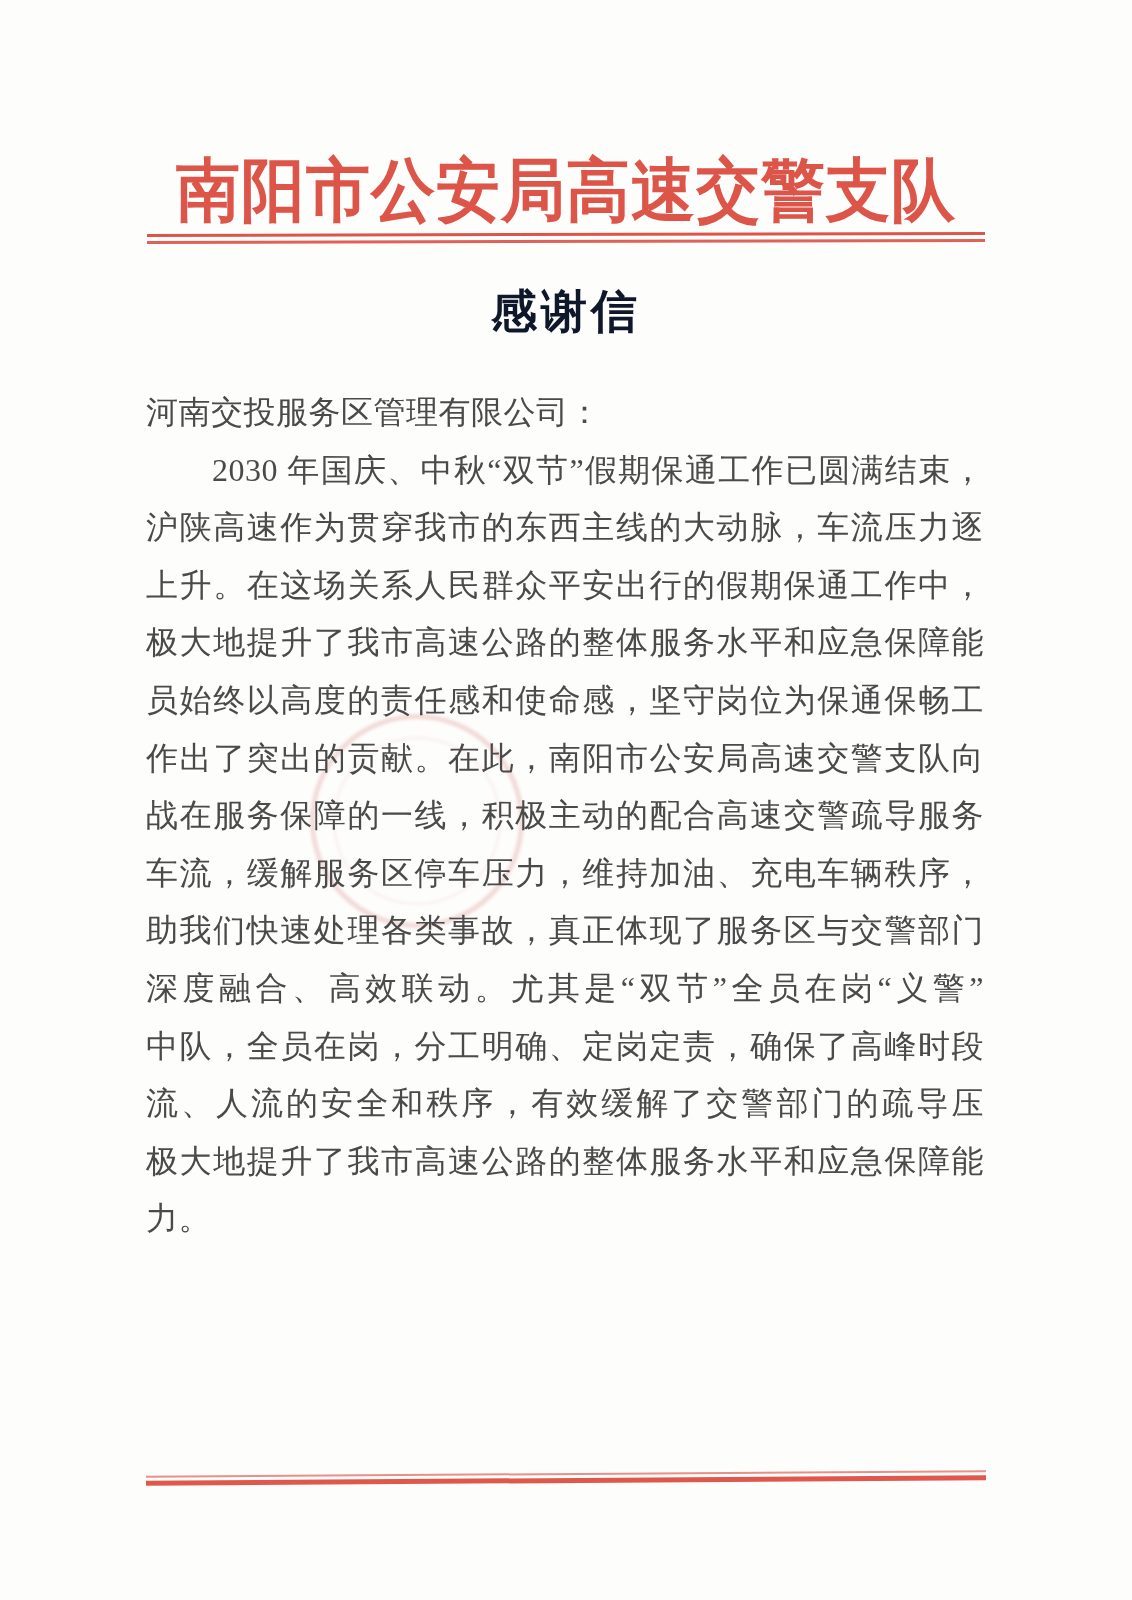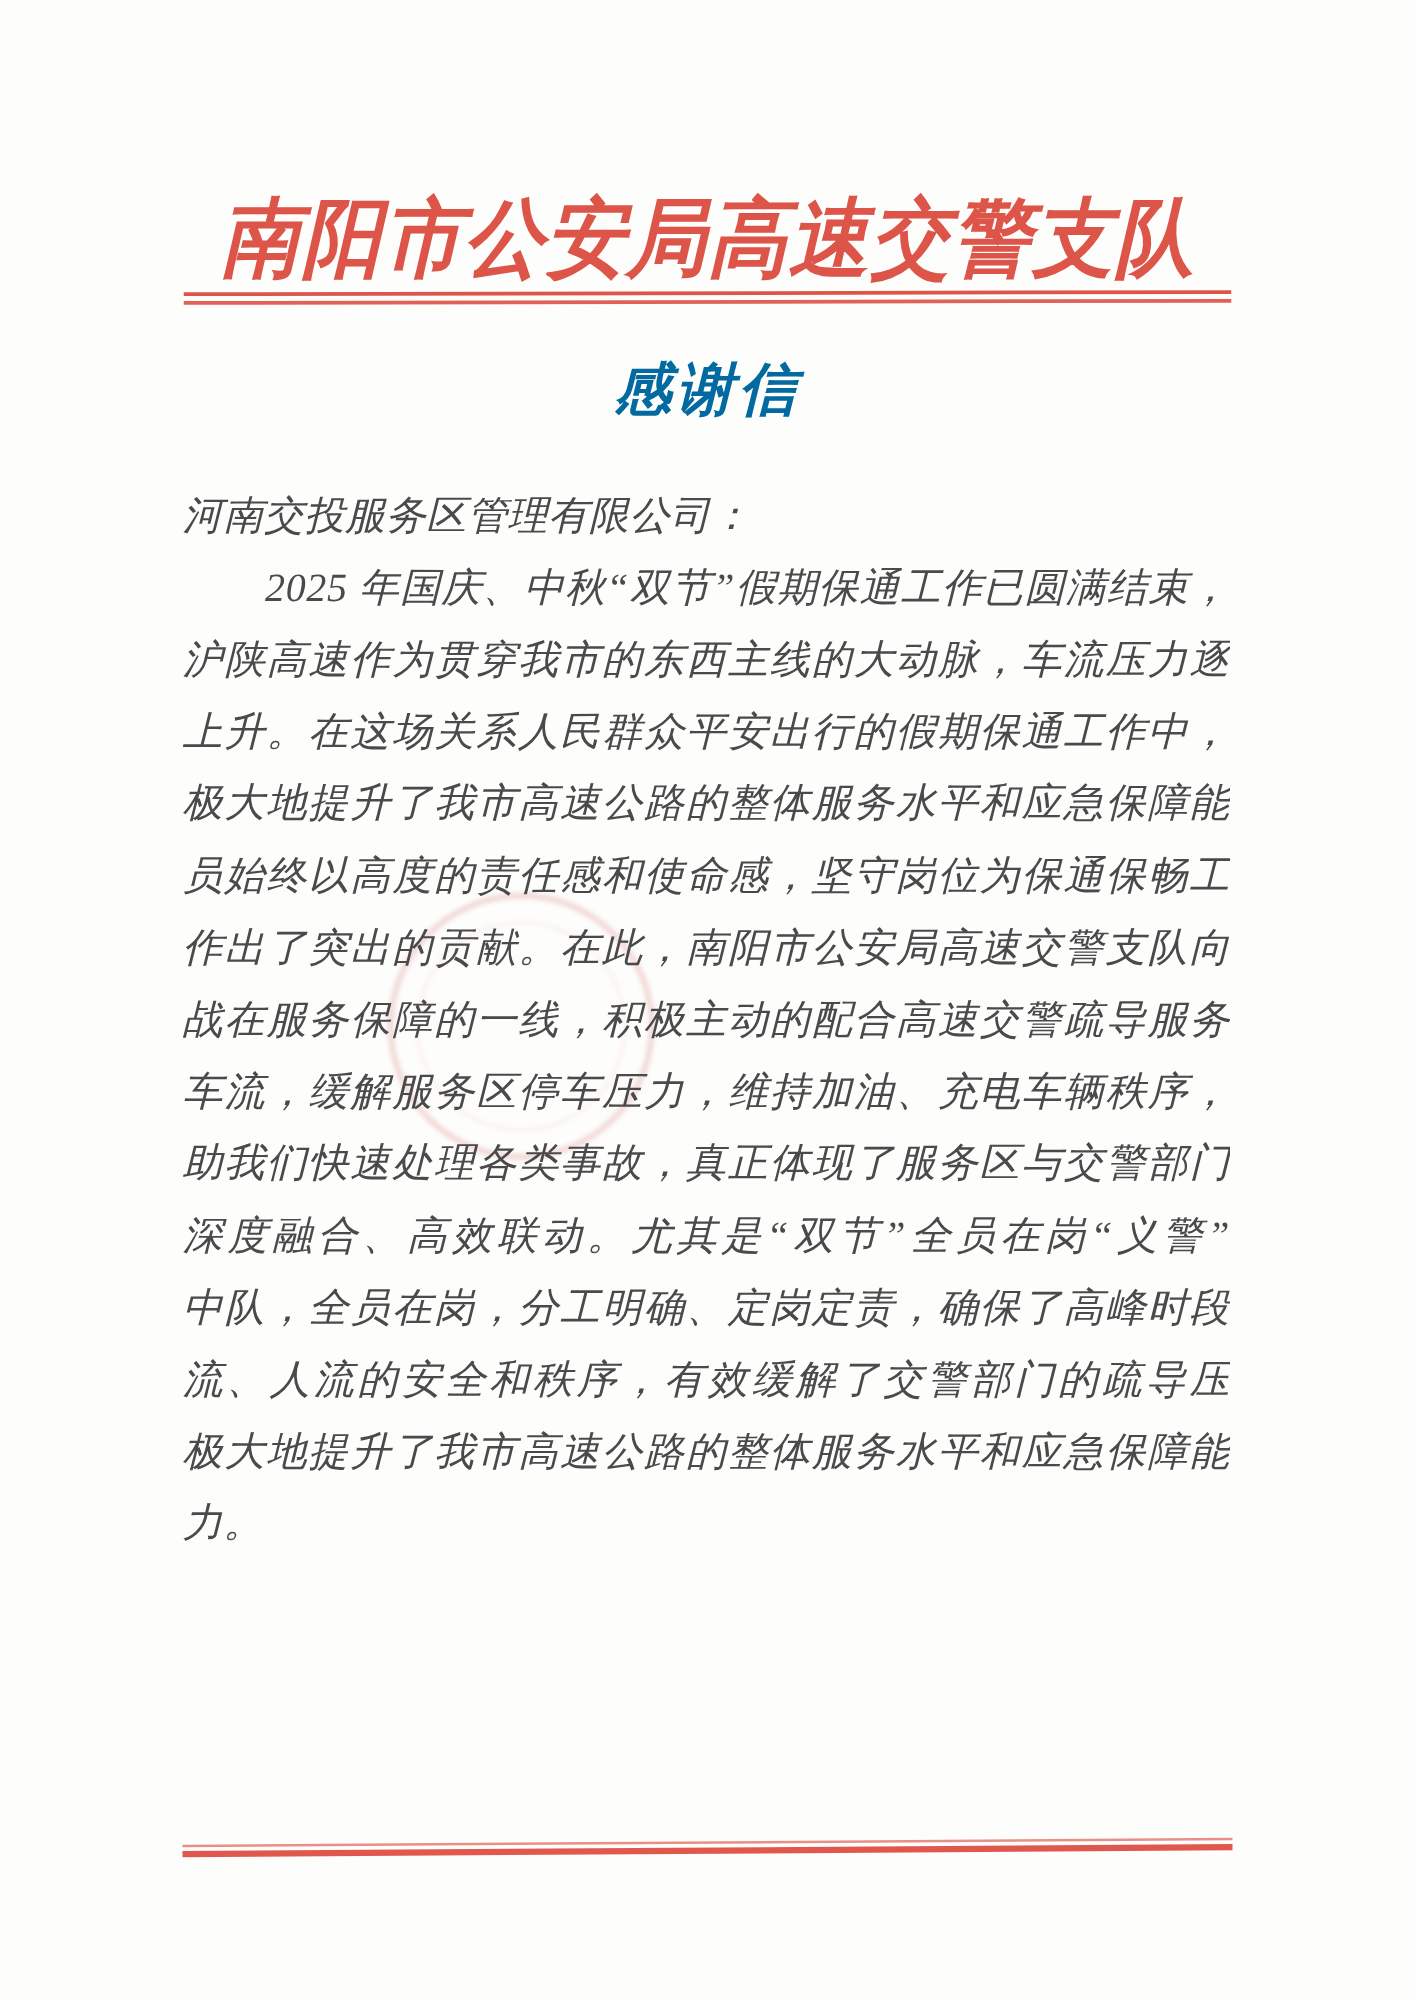--- a/index.html
+++ b/index.html
@@ -4,21 +4,20 @@
 <style>
   html, body { margin: 0; padding: 0; background: #e9e9e9; }
   .page {
     position: relative;
     width: 1132px;
     height: 1600px;
     margin: 0 auto;
     background: #fdfdfc;
     overflow: hidden;
     font-family: "Liberation Serif", "DejaVu Serif", serif;
-    font-style: italic;
   }
   
   .org-title {
     position: absolute;
     top: 144px;
     left: 0;
     width: 100%;
     text-align: center;
     font-size: 64px;
     font-weight: 700;
@@ -41,21 +40,21 @@
   
   .letter-title {
     position: absolute;
     top: 281px;
     left: 0;
     width: 100%;
     text-align: center;
     font-size: 46px;
     font-weight: 700;
     letter-spacing: 4px;
-    color: #0369a1;
+    color: #0f172a;
   }
   
   .letter-body {
     position: absolute;
     top: 384px;
     left: 146px;
     width: 838px;
     color: #4a4a4a;
   }
   .line {
@@ -113,21 +112,21 @@
     <div class="rule-top"></div>
     <div class="rule-bottom"></div>
   </div>
 
   <div class="letter-title">感谢信</div>
 
   <div class="seal-watermark"></div>
 
   <div class="letter-body">
       <div class="line">河南交投服务区管理有限公司：</div>
-      <div class="line fill indent">2025 年国庆、中秋“双节”假期保通工作已圆满结束，</div>
+      <div class="line fill indent">2030 年国庆、中秋“双节”假期保通工作已圆满结束，</div>
       <div class="line fill">沪陕高速作为贯穿我市的东西主线的大动脉，车流压力逐年</div>
       <div class="line fill">上升。在这场关系人民群众平安出行的假期保通工作中，贵</div>
       <div class="line fill">极大地提升了我市高速公路的整体服务水平和应急保障能</div>
       <div class="line fill">员始终以高度的责任感和使命感，坚守岗位为保通保畅工作</div>
       <div class="line fill">作出了突出的贡献。在此，南阳市公安局高速交警支队向贵</div>
       <div class="line fill">战在服务保障的一线，积极主动的配合高速交警疏导服务区</div>
       <div class="line fill">车流，缓解服务区停车压力，维持加油、充电车辆秩序，协</div>
       <div class="line fill">助我们快速处理各类事故，真正体现了服务区与交警部门的</div>
       <div class="line fill">深度融合、高效联动。尤其是“双节”全员在岗“义警”</div>
       <div class="line fill">中队，全员在岗，分工明确、定岗定责，确保了高峰时段车</div>

